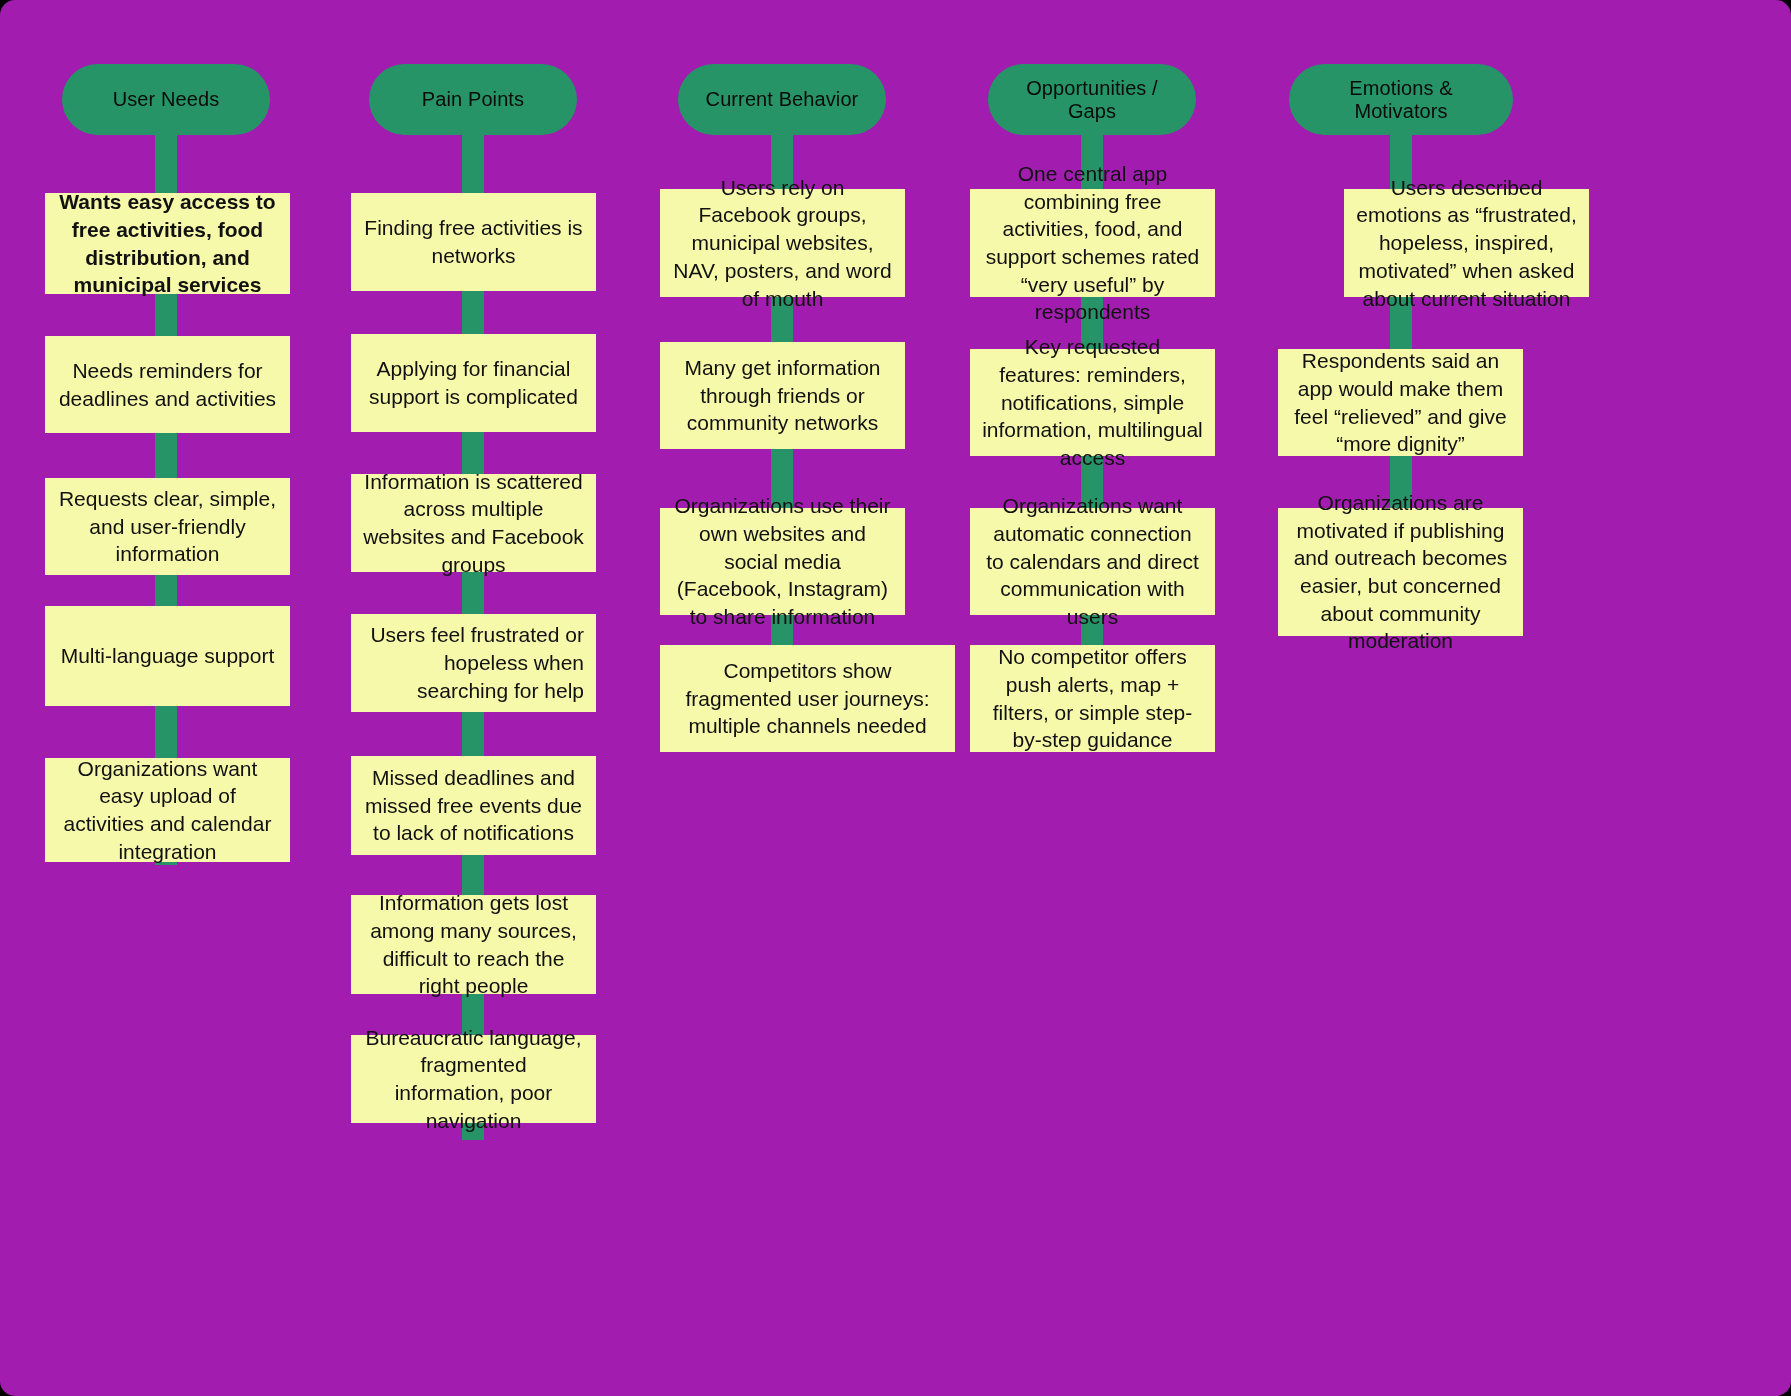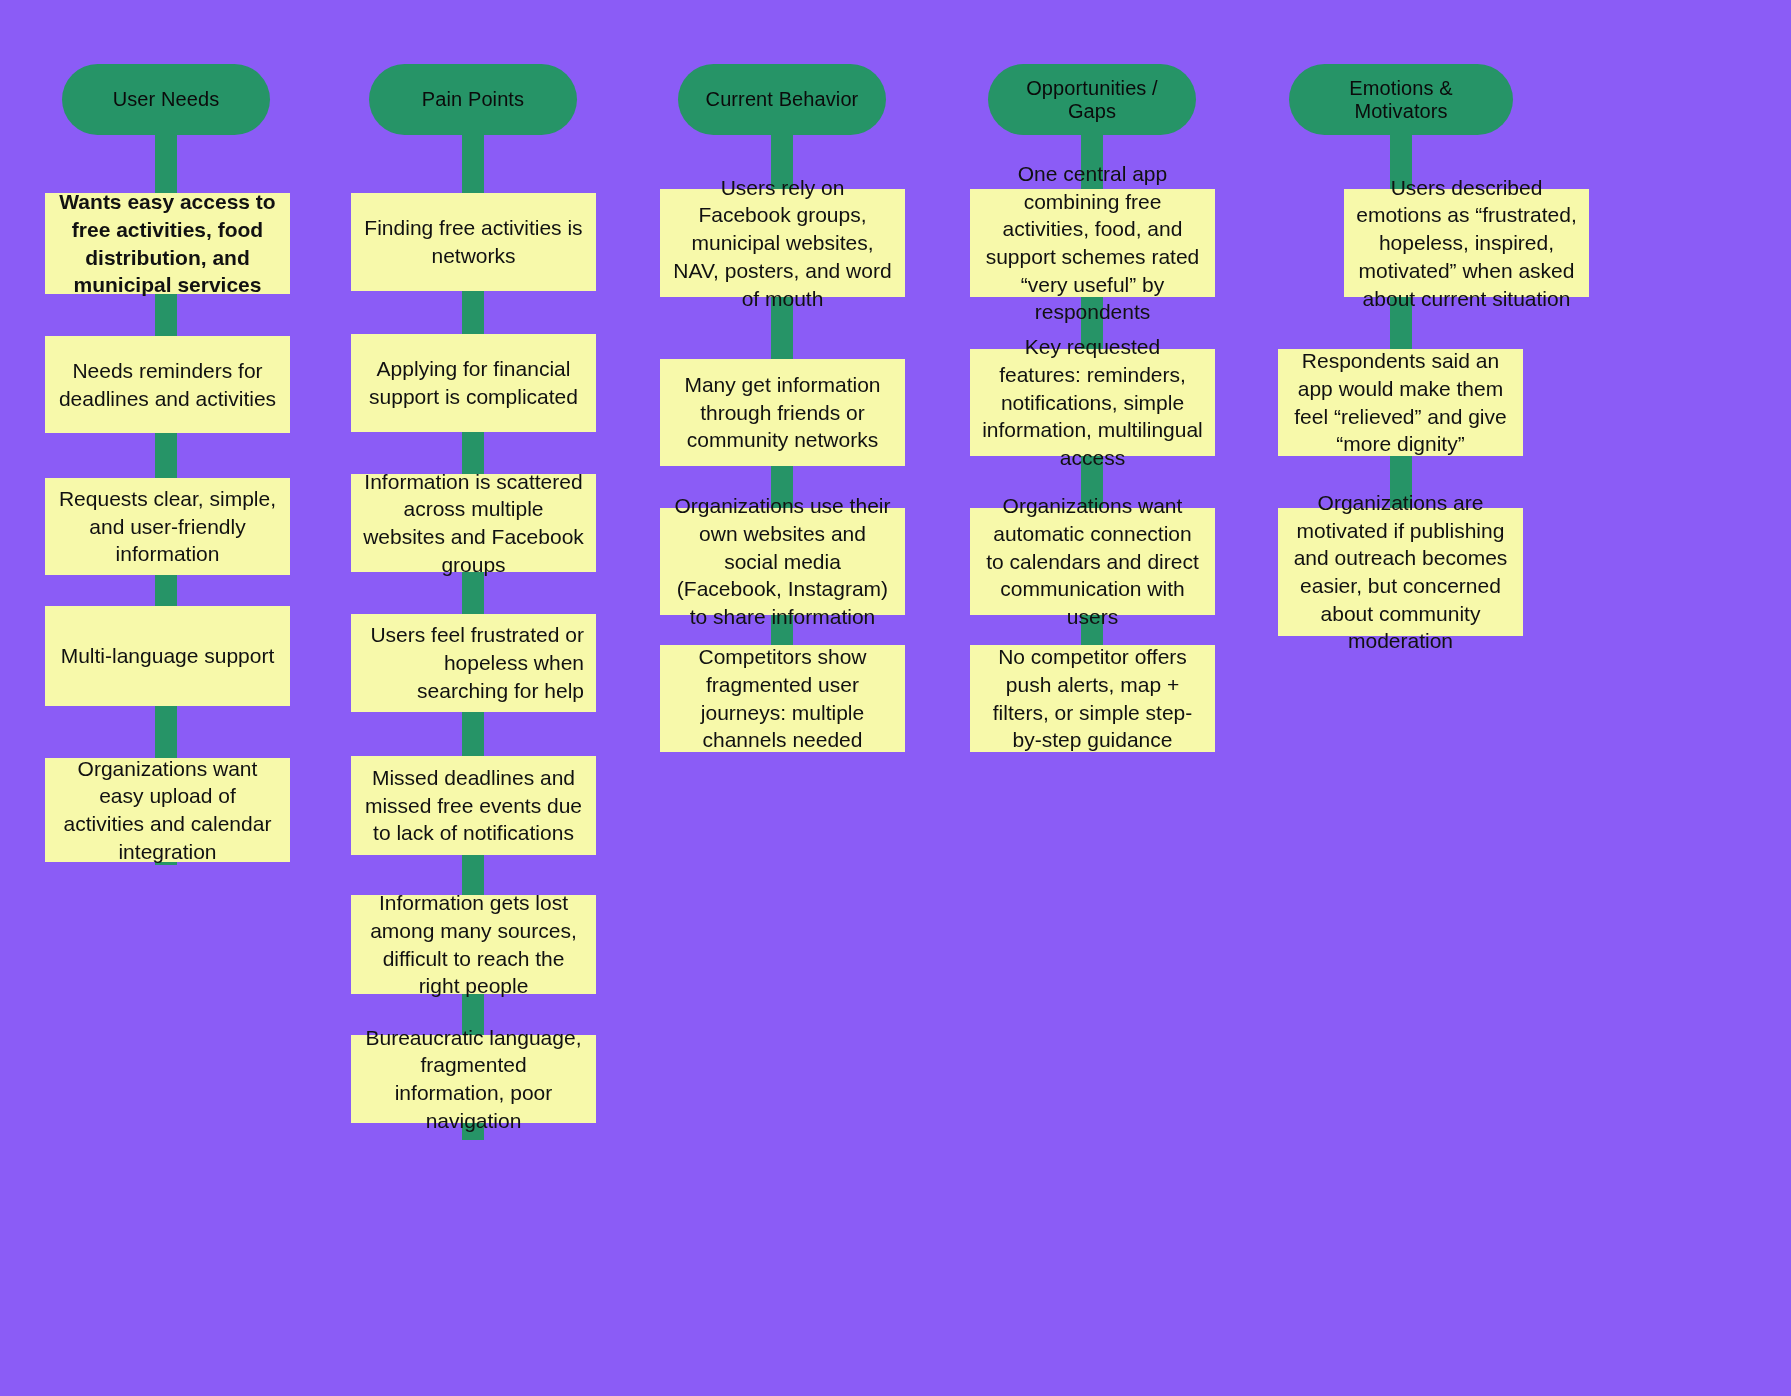--- a/index.html
+++ b/index.html
@@ -11,21 +11,22 @@
     width: 1791px;
     height: 1396px;
     overflow: hidden;
     font-family: "Liberation Sans", sans-serif;
   }
 
   .canvas {
     position: relative;
     width: 1791px;
     height: 1396px;
-    background: #8b5cf6;
+    background: #a21caf;
+    border-radius: 15px;
   }
 
   .column {
     position: absolute;
     top: 0;
   }
 
   
   .stem {
     position: absolute;
@@ -121,27 +122,27 @@
     </div>
   </div>
 
   <div class="column">
     <div class="stem" style="left:771px; top:120px; width:22px; height:540px;"></div>
     <div class="pill" style="left:678px; top:64px; width:208px; height:71px;">Current Behavior</div>
 
     <div class="note" style="left:660px; top:189px; width:245px; height:108px;">
       <span>Users rely on Facebook groups, municipal websites, NAV, posters, and word of mouth</span>
     </div>
-    <div class="note" style="left:660px; top:359px; width:245px; height:107px;">
+    <div class="note" style="left:660px; top:342px; width:245px; height:107px;">
       <span>Many get information through friends or community networks</span>
     </div>
     <div class="note" style="left:660px; top:508px; width:245px; height:107px;">
       <span>Organizations use their own websites and social media (Facebook, Instagram) to share information</span>
     </div>
-    <div class="note" style="left:660px; top:645px; width:245px; height:107px;">
+    <div class="note" style="left:660px; top:645px; width:295px; height:107px;">
       <span>Competitors show fragmented user journeys: multiple channels needed</span>
     </div>
   </div>
 
   <div class="column">
     <div class="stem" style="left:1081px; top:120px; width:22px; height:540px;"></div>
     <div class="pill" style="left:988px; top:64px; width:208px; height:71px;">Opportunities / Gaps</div>
 
     <div class="note" style="left:970px; top:189px; width:245px; height:108px;">
       <span>One central app combining free activities, food, and support schemes rated “very useful” by respondents</span>

